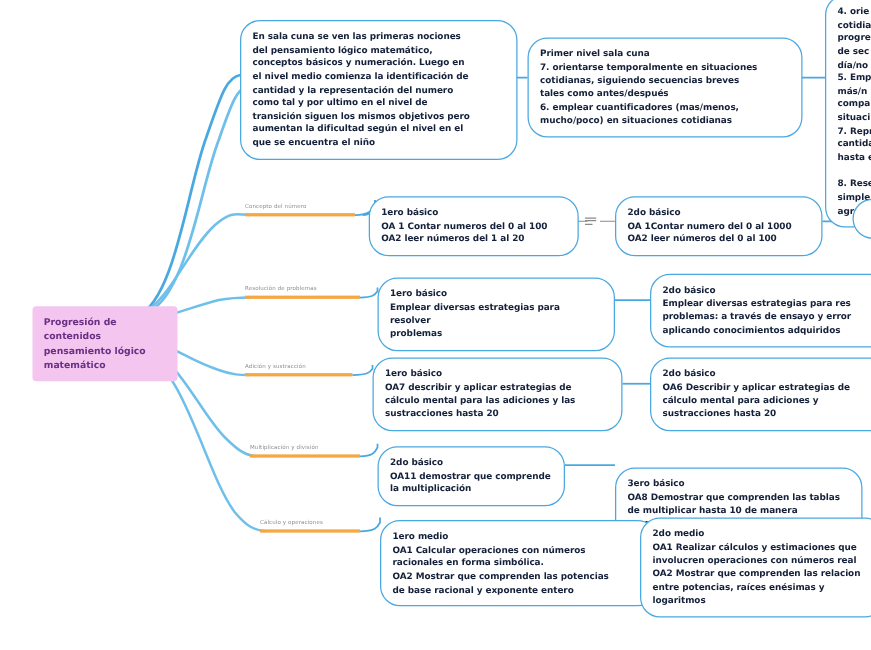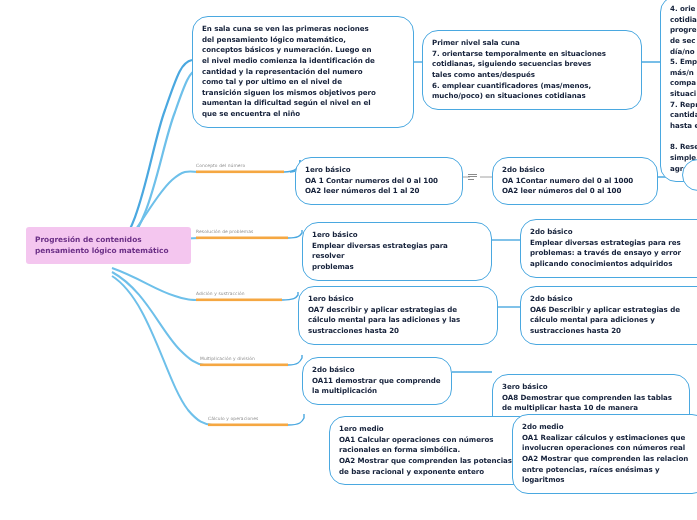--- a/index.html
+++ b/index.html
@@ -114,21 +114,21 @@
     <rect x="200" y="363.5" width="88" height="2.6" fill="#f5a742"></rect>
     <path d="M288,365 C298,365 300,362 302,358 L302,355" fill="none" stroke="#4aa8e0" stroke-width="1.4"></path>
     <path d="M452,372 L492,372" fill="none" stroke="#4aa8e0" stroke-width="1.4"></path>
 
     <path d="M112,276 C150,300 165,380 188,410 C198,422 204,424 212,425" fill="none" stroke="#6ec0ea" stroke-width="2"></path>
     <rect x="208" y="423.5" width="80" height="2.6" fill="#f5a742"></rect>
     <path d="M288,425 C300,425 302,422 304,418 L304,414" fill="none" stroke="#4aa8e0" stroke-width="1.4"></path>
     <path d="M490,443 L512,443" fill="none" stroke="#4aa8e0" stroke-width="1.4"></path>
   </svg>
 
-  <div class="root" style="left:26px; top:227px; width:165px;">Progresión de contenidos
+  <div class="root" style="left:26px; top:245px; width:116px;">Progresión de contenidos
 pensamiento lógico matemático</div>
 
   <div class="node" style="left:192px; top:16px; width:222px;">En sala cuna se ven las primeras nociones
 del pensamiento lógico matemático,
 conceptos básicos y numeración. Luego en
 el nivel medio comienza la identificación de
 cantidad y la representación del numero
 como tal y por ultimo en el nivel de
 transición siguen los mismos objetivos pero
 aumentan la dificultad según el nivel en el
@@ -195,21 +195,21 @@
 sustracciones hasta 20</div>
 
   <div class="node" style="left:302px; top:357px; width:150px;">2do básico
  OA11 demostrar que comprende
 la multiplicación</div>
   <div class="node" style="left:492px; top:353px; width:198px;margin-top:21px;">3ero básico
 OA8 Demostrar que comprenden las tablas
 de multiplicar hasta 10 de manera
 progresiva</div>
 
-  <div class="node" style="left:304px; top:416px; width:222px;margin-left:25px;">1ero medio
+  <div class="node" style="left:304px; top:416px; width:222px;">1ero medio
 OA1 Calcular operaciones con números
 racionales en forma simbólica.
 OA2 Mostrar que comprenden las potencias
 de base racional y exponente entero</div>
   <div class="node" style="left:512px; top:414px; width:196px;">2do medio
 OA1 Realizar cálculos y estimaciones que
 involucren operaciones con números real
 OA2 Mostrar que comprenden las relacion
 entre potencias, raíces enésimas y
 logaritmos</div>

